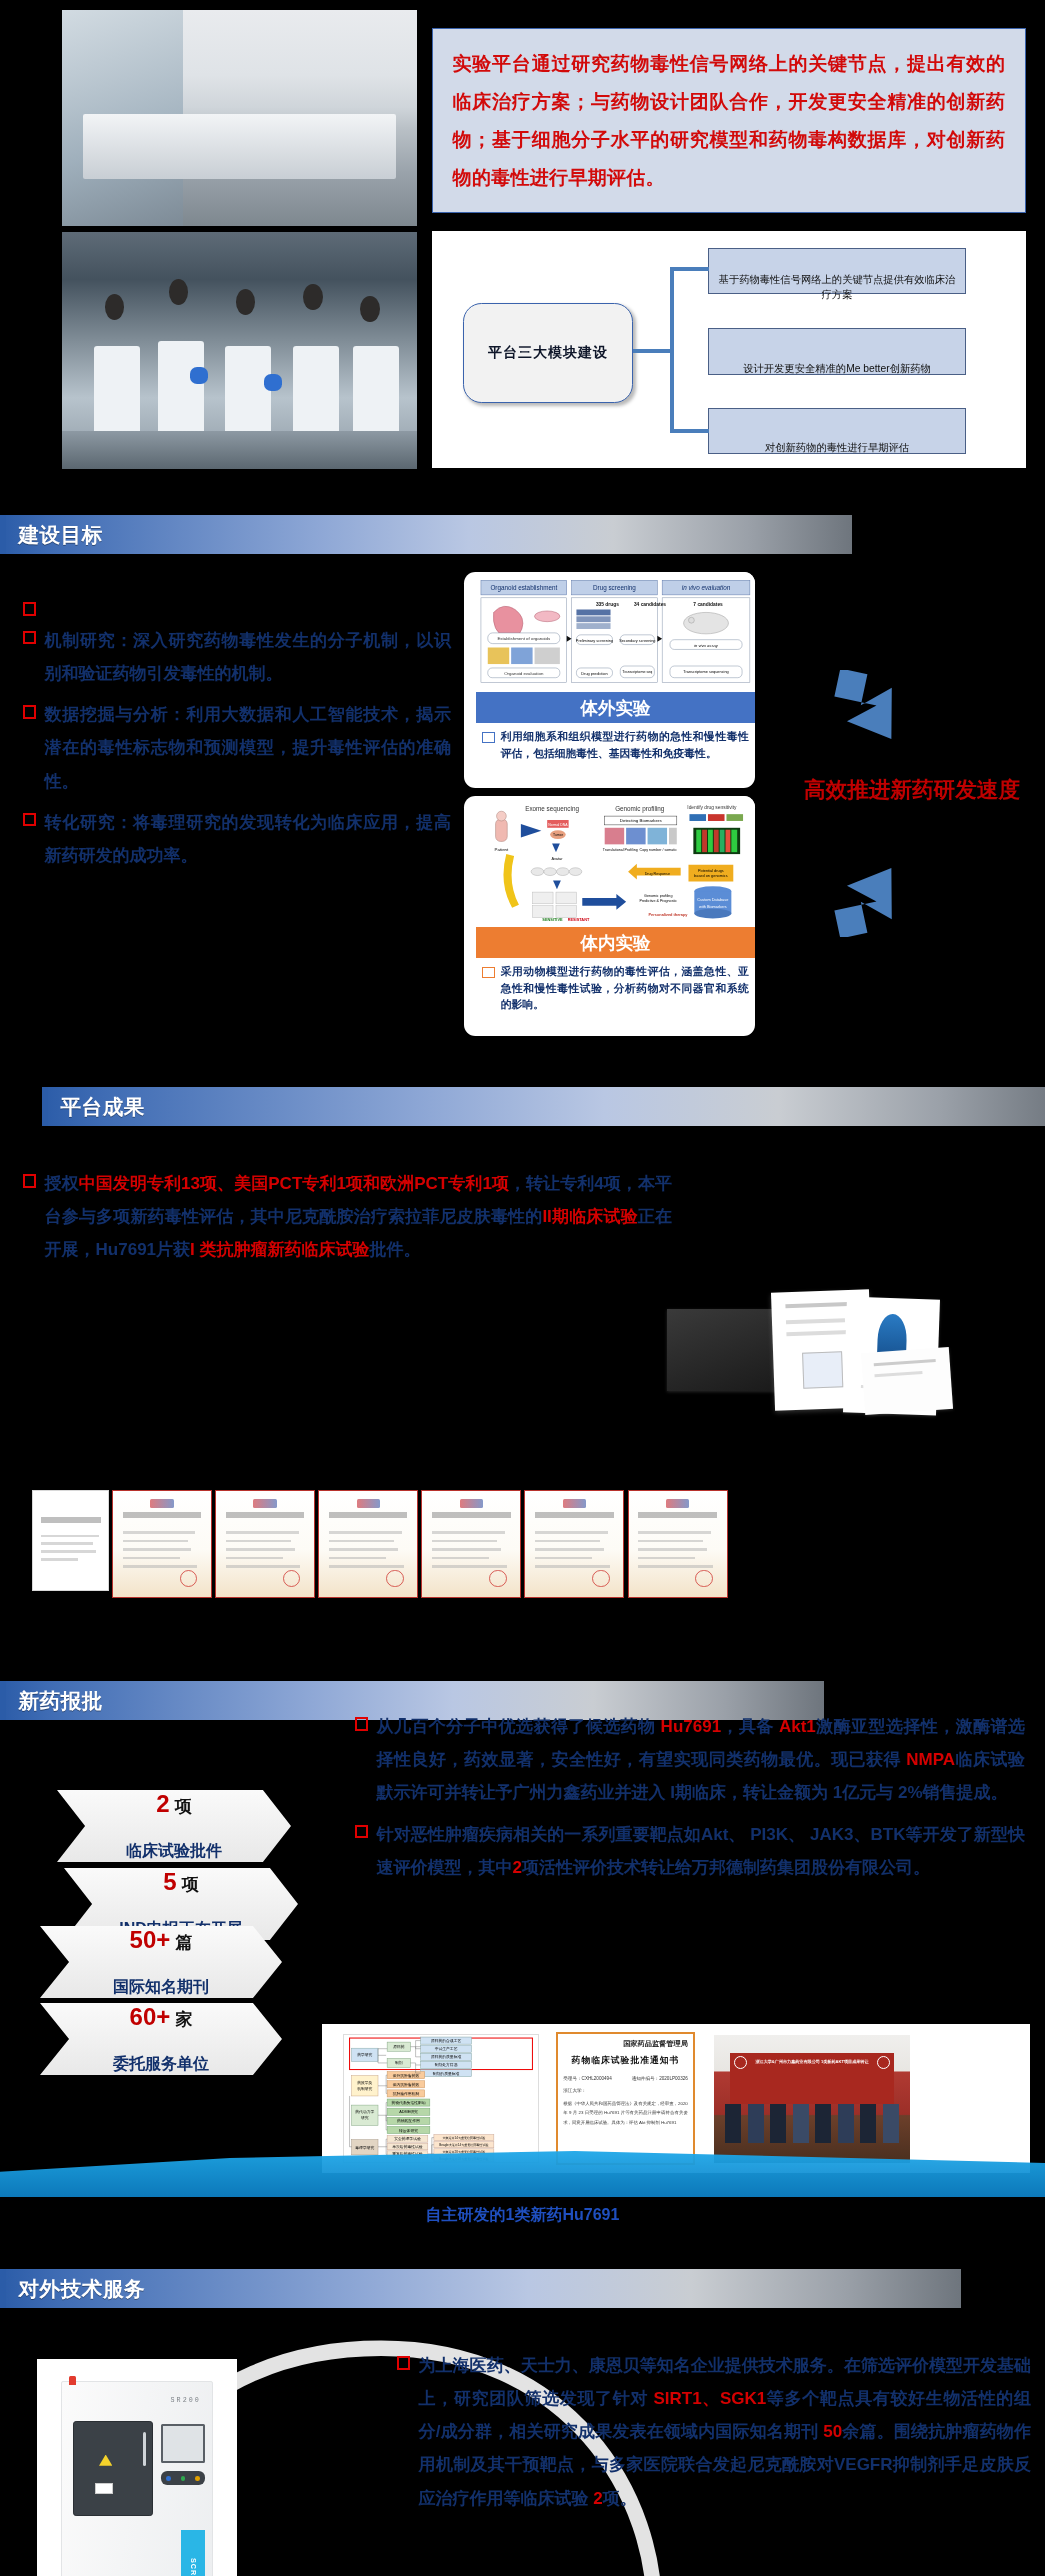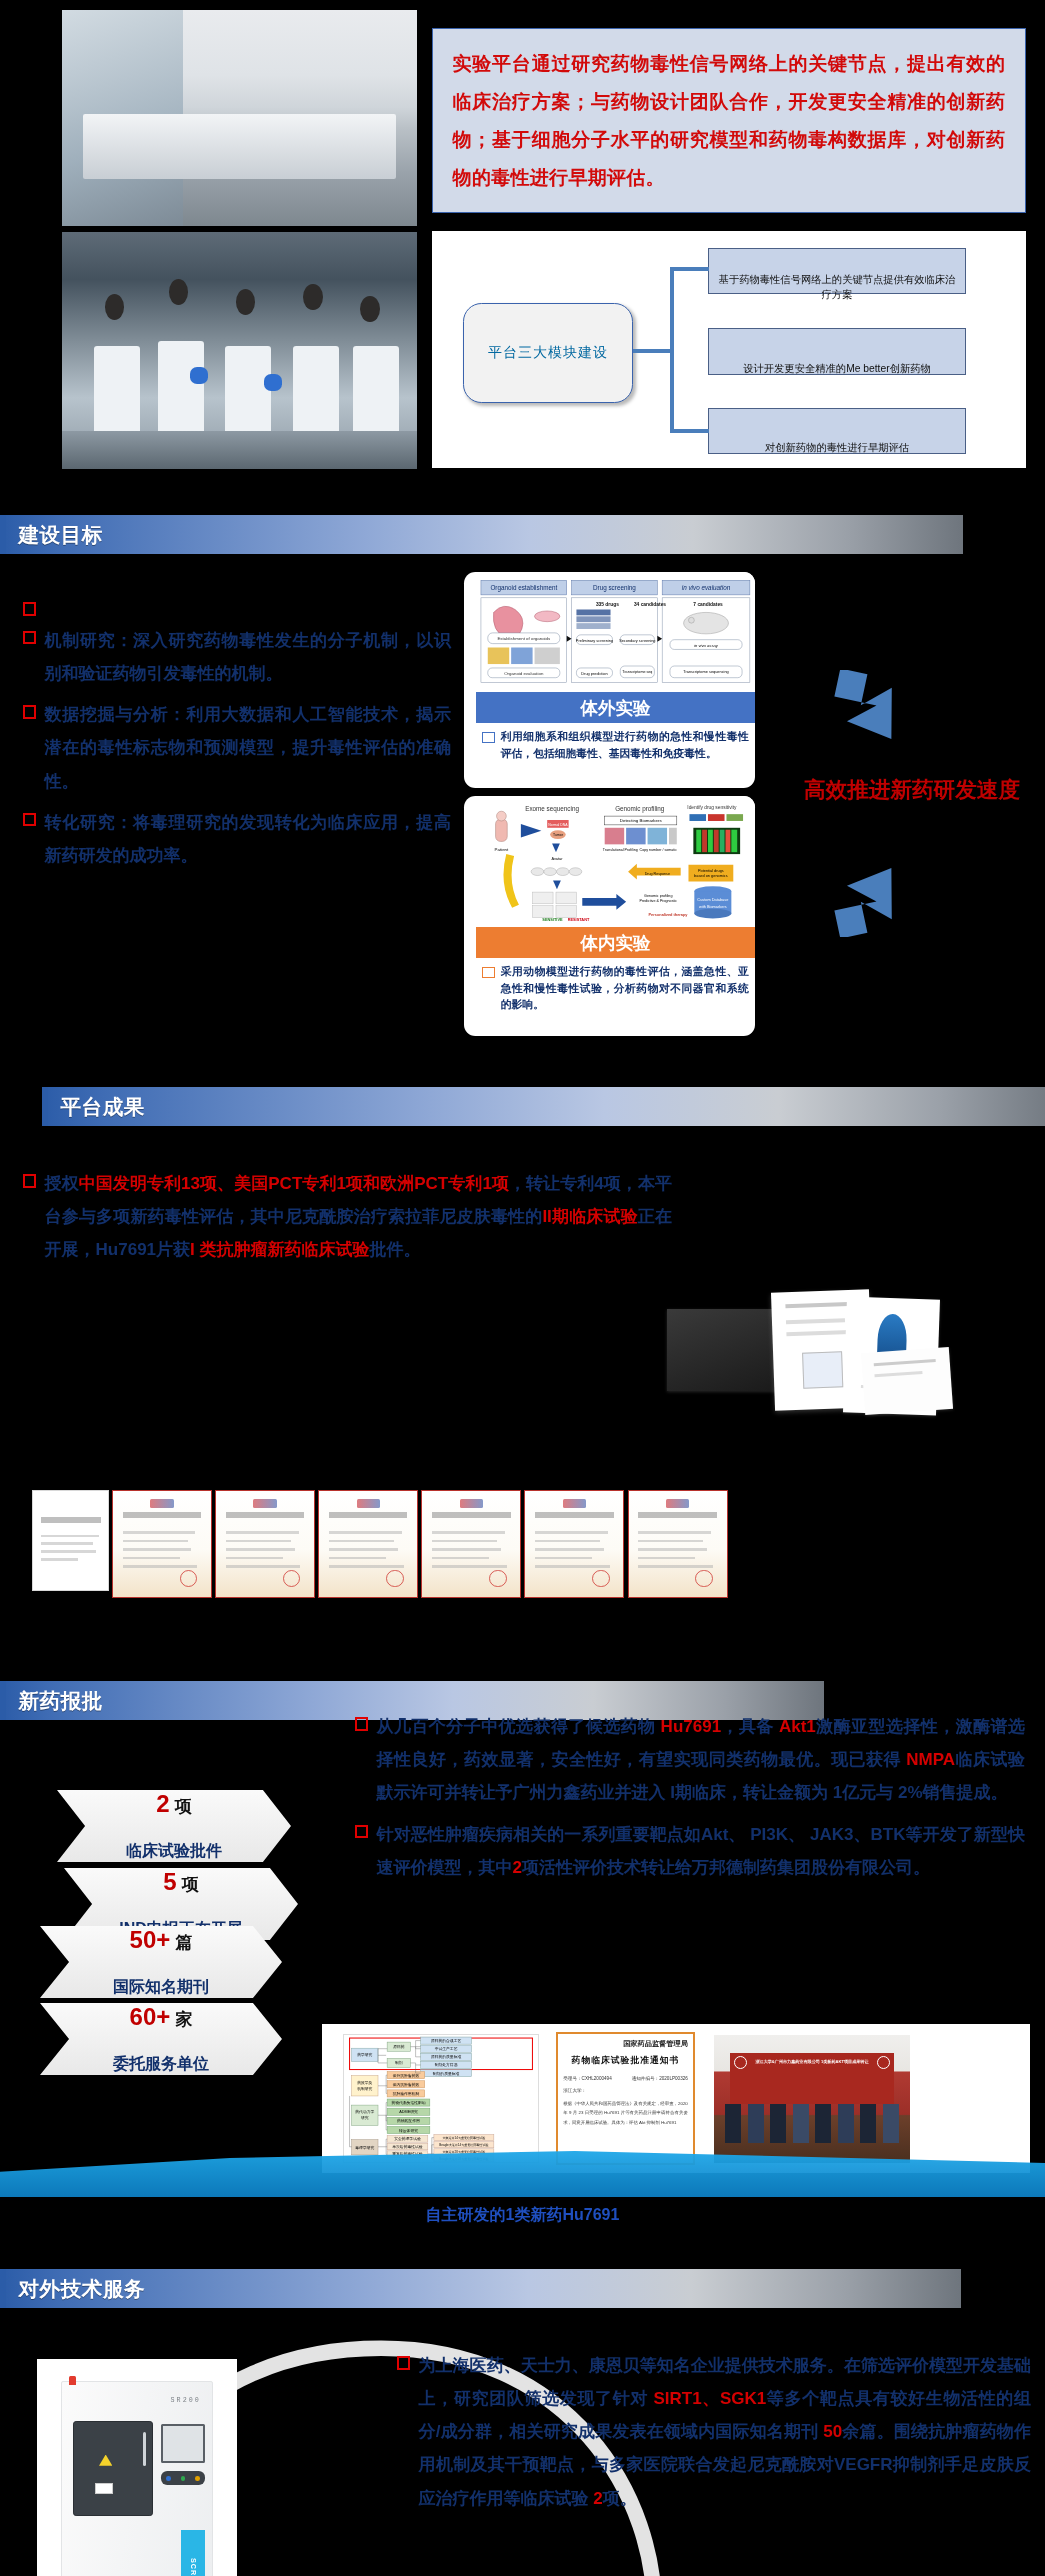--- a/index.html
+++ b/index.html
@@ -50,21 +50,21 @@
     text-align:justify; padding:13.4px 19.6px; letter-spacing:0.3px;
   }
 
   
   .flowwrap { position:absolute; background:#fff; }
   .node-root {
     position:absolute; background:#f2f2f2; border:1px solid #3a63ad;
     border-radius:18.5px; display:flex; align-items:center; justify-content:center;
     box-shadow:2.6px 2.6px 3.6px rgba(0,0,0,.28);
   }
-  .node-root span { font-size:14px; color:#0369a1; font-weight:400; letter-spacing:1px; }
+  .node-root span { font-size:14px; color:#0f172a; font-weight:700; letter-spacing:1px; }
   .node-leaf {
     position:absolute; background:#c7d3e8; border:0.5px solid #4a5f86;
     display:flex; align-items:center; justify-content:center; text-align:center;
     padding:3.1px 5.2px;
   }
   .node-leaf span { font-size:10.3px; color:#101010; line-height:1.45;margin-top:35px; }
   .c-v { background:#4a7ebb; }
   .c-h { background:#4a7ebb; }
 
   
@@ -171,21 +171,21 @@
   <div class="node-leaf" style="left:276px;top:177px;width:258px;height:46px;">
     <span>对创新药物的毒性进行早期评估</span>
   </div>
 
   <div class="abs c-v" style="left:238px;top:36px;width:3.6px;height:165px;"></div>
   <div class="abs c-h" style="left:238px;top:36px;width:39px;height:3.6px;"></div>
   <div class="abs c-h" style="left:201px;top:118px;width:40px;height:4.1px;"></div>
   <div class="abs c-h" style="left:238px;top:198px;width:39px;height:3.6px;"></div>
 </div>
 
-<div class="sec-bar" style="top:515px;width:963px;">
+<div class="sec-bar" style="top:515px;width:852px;">
   <div class="edge"></div>
   <div class="cap">建设目标</div>
 </div>
 
 <div class="bullets" style="left:23px;top:595px;width:428px;">
   <div class="bul">
       <div class="mk"></div>
     </div>
   <div class="bul">
       <div class="mk"></div>

